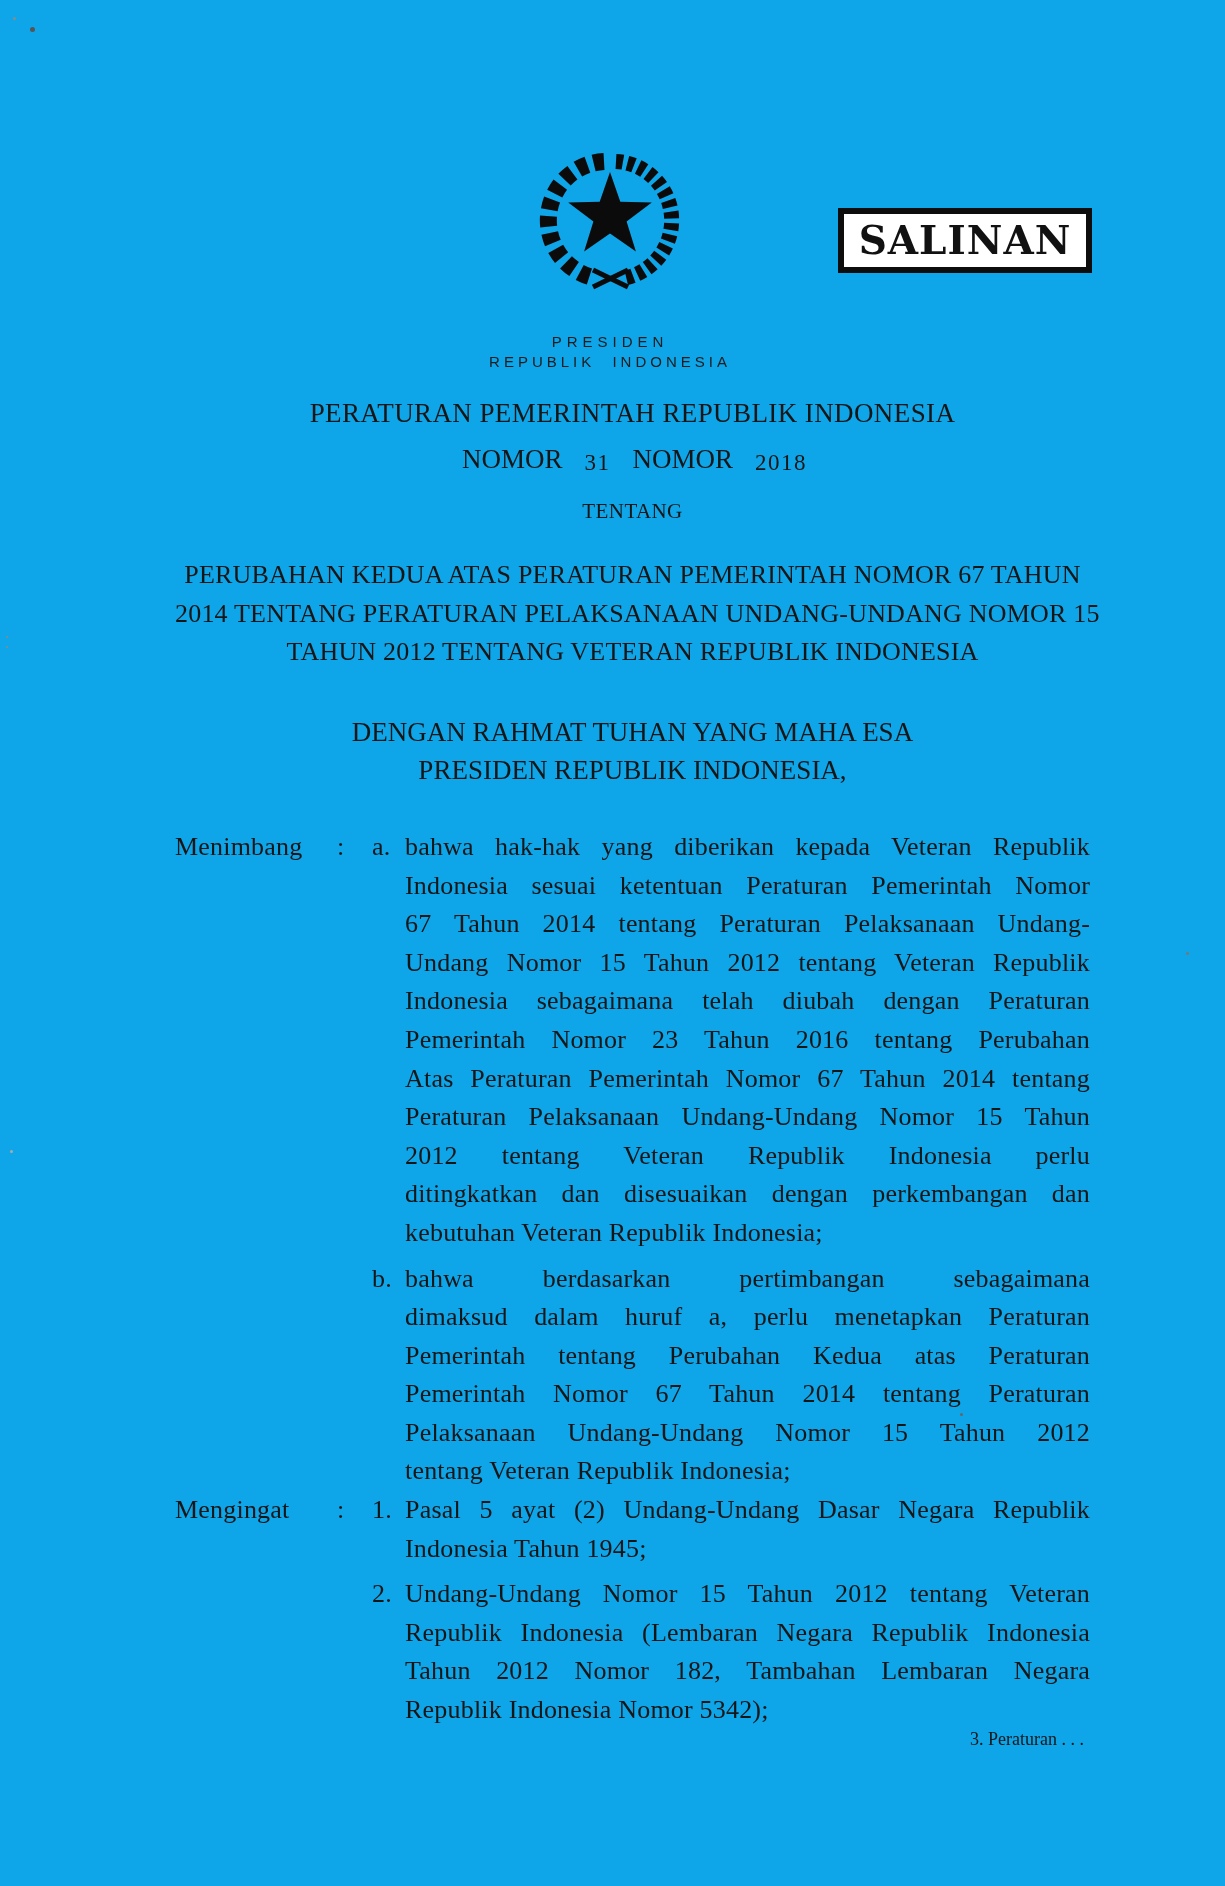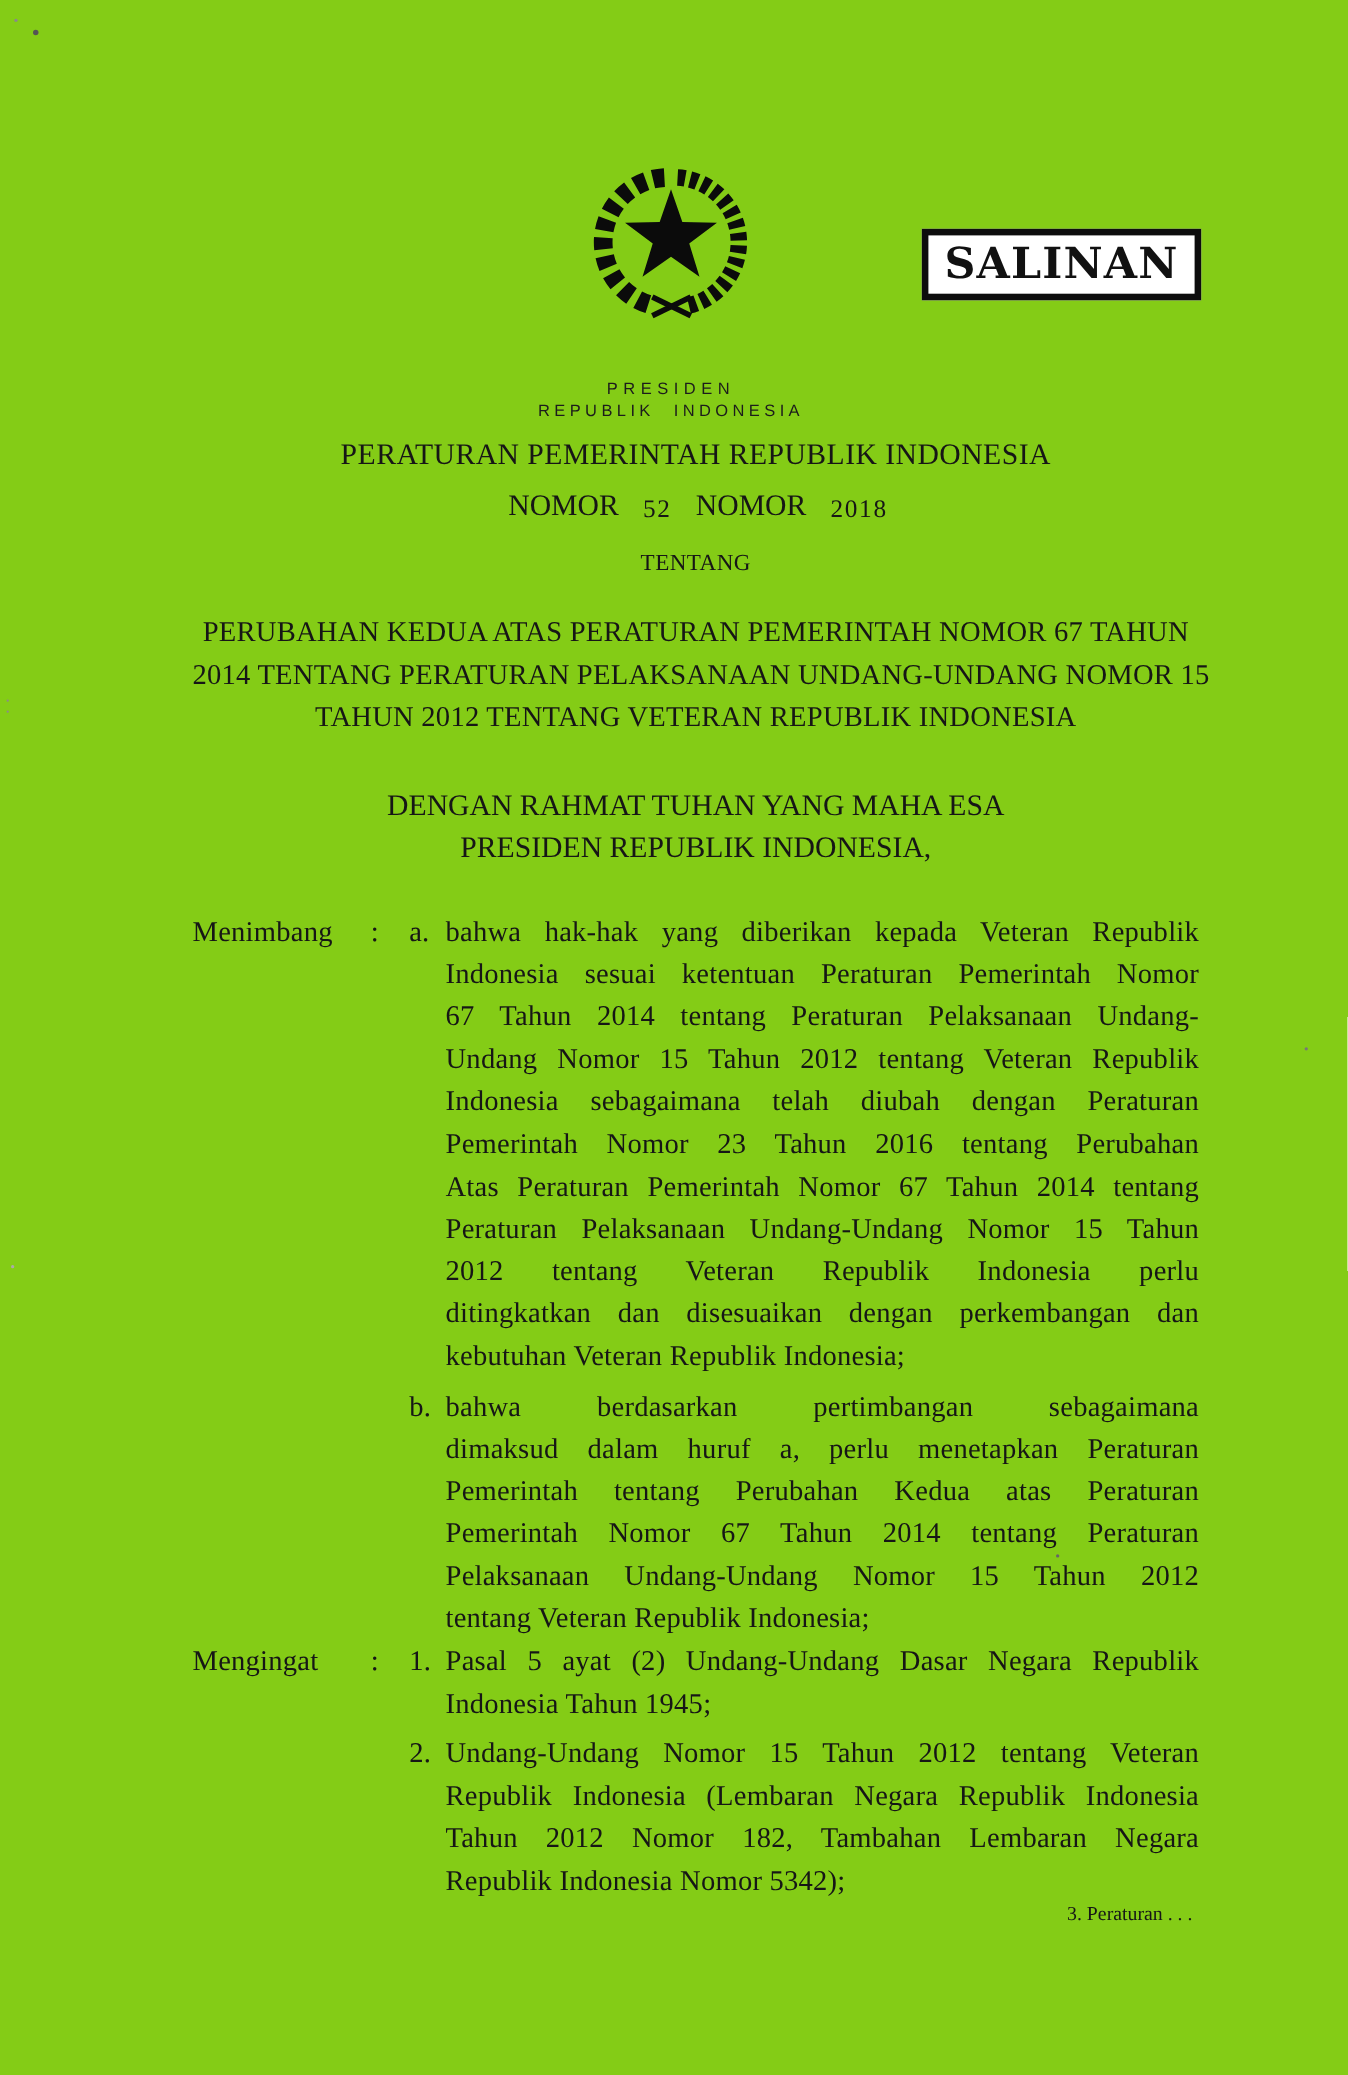--- a/index.html
+++ b/index.html
@@ -1,32 +1,32 @@
 <!DOCTYPE html>
 <html><head>
 <meta charset="utf-8">
 <style>
   html,body{margin:0;padding:0;background:#ffffff;}
   .page{
-    position:relative;width:1225px;height:1886px;background:#84cc16;
+    position:relative;width:1225px;height:1886px;background:#0ea5e9;
     overflow:hidden;font-family:"Liberation Serif",serif;color:#161616;
   }
   
   .emblem{position:absolute;left:535px;top:148px;width:150px;height:150px;}
   .stamp{
     position:absolute;left:838px;top:208px;width:254px;height:65px;
     border:6px solid #0d0d0d;box-sizing:border-box;
     display:flex;align-items:center;justify-content:center;background:#fff;
   }
   .stamp-label{
     font-family:"DejaVu Serif",serif;font-weight:bold;font-size:39px;
     letter-spacing:1px;line-height:1;color:#111;
   }
   .letterhead{
-    position:absolute;left:310px;top:345px;width:600px;text-align:center;
+    position:absolute;left:310px;top:333px;width:600px;text-align:center;
     font-family:"Liberation Sans",sans-serif;color:#1c1c1c;
   }
   .lh1{font-size:15px;letter-spacing:5px;line-height:17px;}
   .lh2{font-size:15px;letter-spacing:4px;word-spacing:9px;line-height:23px;}
   
   .col{position:absolute;left:175px;top:0;width:915px;}
   .doc-title{margin-top:393px;font-size:27px;line-height:40px;text-align:center;letter-spacing:.4px;white-space:nowrap;}
   .nomor-line{margin-top:6px;font-size:27px;line-height:40px;text-align:center;white-space:nowrap;}
   .nomor-line .lbl{margin:0 13px;}
   .nomor-line .val{font-size:23px;letter-spacing:1.5px;position:relative;top:2px;margin:0 9px;}
@@ -85,21 +85,21 @@
   <div class="letterhead">
     <div class="lh1">PRESIDEN</div>
     <div class="lh2">REPUBLIK INDONESIA</div>
   </div>
 
   <div class="col">
 
     <div class="doc-title">PERATURAN PEMERINTAH REPUBLIK INDONESIA</div>
 
     <div class="nomor-line">
-      <span class="lbl">NOMOR</span><span class="val">52</span><span class="lbl">NOMOR</span><span class="val">2018</span>
+      <span class="lbl">NOMOR</span><span class="val">31</span><span class="lbl">NOMOR</span><span class="val">2018</span>
     </div>
 
     <div class="tentang">TENTANG</div>
 
     <div class="subject centered">
         <div class="jline">PERUBAHAN KEDUA ATAS PERATURAN PEMERINTAH NOMOR 67 TAHUN</div>
         <div class="jline">2014 TENTANG PERATURAN PELAKSANAAN UNDANG-UNDANG NOMOR 15</div>
         <div class="jline jlast">TAHUN 2012 TENTANG VETERAN REPUBLIK INDONESIA</div>
       </div>
 

